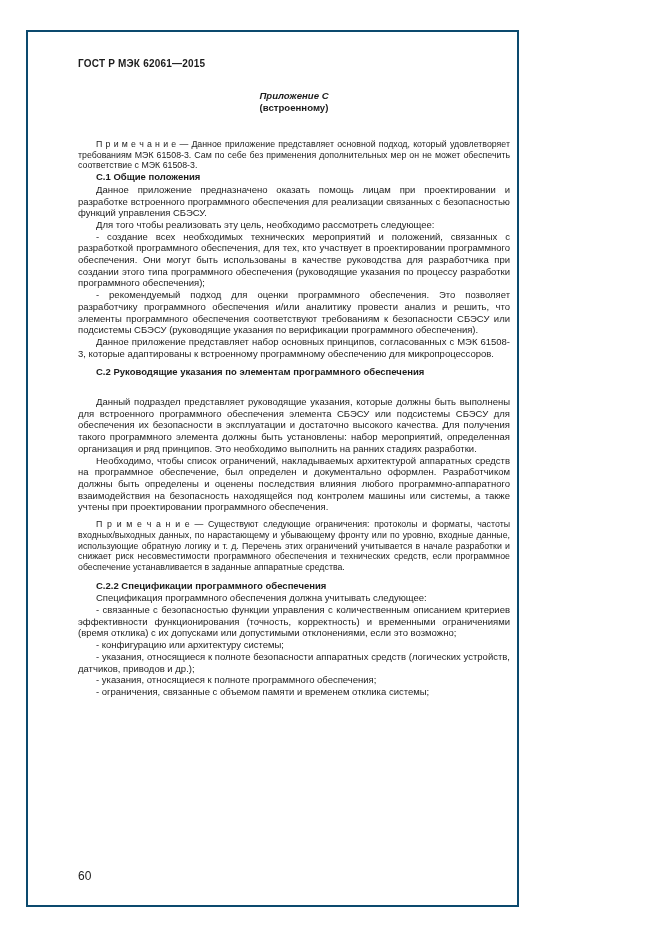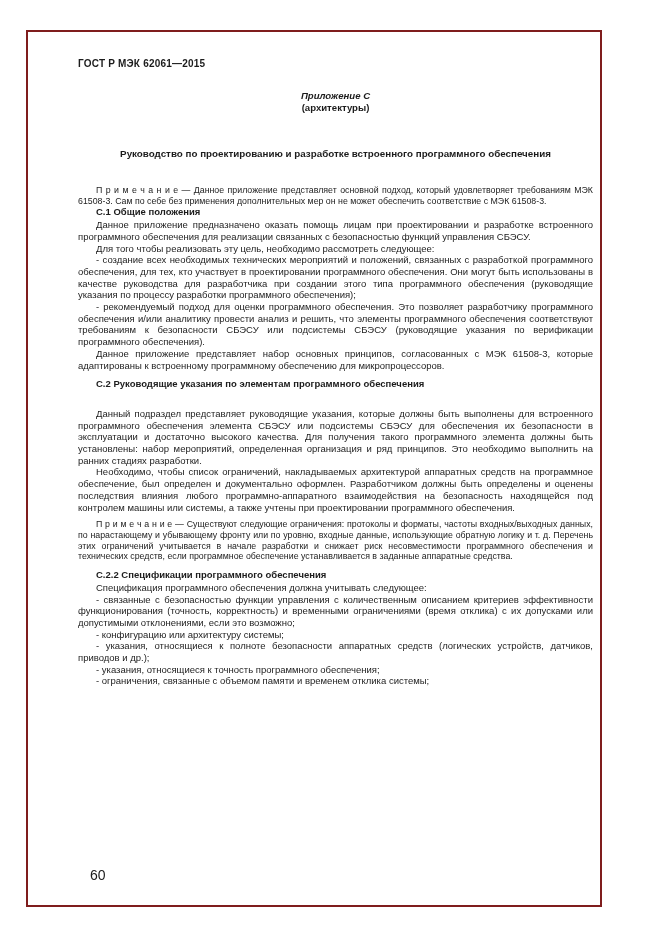--- a/index.html
+++ b/index.html
@@ -7,22 +7,22 @@
     width: 661px; height: 935px;
     background: #ffffff;
     font-family: "Liberation Sans", sans-serif;
     color: #1c1c1c;
     position: relative;
     overflow: hidden;
   }
   .sheet {
     position: absolute;
     left: 26px; top: 30px;
-    width: 576px; height: 877px;
-    border: 2px solid #7f1d1d;
+    width: 493px; height: 877px;
+    border: 2px solid #0c4a6e;
     background: #fff;
   }
   .content {
     position: absolute;
     left: 50px; top: 26px; right: 7px;
   }
   .doc-header {
     font-weight: bold;
     font-size: 10px;
     letter-spacing: 0.2px;
@@ -51,38 +51,37 @@
     line-height: 11.7px;
     font-weight: bold;
     text-indent: 18px;
   }
   .h-c1  { margin-bottom: 1px; }
   .h-c2  { margin-top: 7px;  margin-bottom: 18px; }
   .h-c21 { margin-top: 5px;  margin-bottom: 1px; }
   .h-c22 { margin-top: 7px;  margin-bottom: 1px; }
   .page-num {
     position: absolute;
-    left: 62px;
+    left: 50px;
     bottom: 22px;
-    font-size: 14px;
+    font-size: 12px;
     text-align: right;
   }
 </style>
 </head>
 <body>
 
 <div class="sheet">
   <div class="content">
 
     <div class="doc-header">ГОСТ Р МЭК 62061—2015</div>
 
     <div class="center annex-label">Приложение С</div>
-    <div class="center annex-kind">(архитектуры)</div>
+    <div class="center annex-kind">(встроенному)</div>
 
-    <div class="center annex-title">Руководство по проектированию и разработке встроенного программного обеспечения</div>
 
     <p class="note note1">П р и м е ч а н и е — Данное приложение представляет основной подход, который удовлетворяет требованиям МЭК 61508-3. Сам по себе без применения дополнительных мер он не может обеспечить соответствие с МЭК 61508-3.</p>
 
     <h3 class="sect h-c1">С.1 Общие положения</h3>
     <p class="body">Данное приложение предназначено оказать помощь лицам при проектировании и разработке встроенного программного обеспечения для реализации связанных с безопасностью функций управления СБЭСУ.</p>
     <p class="body">Для того чтобы реализовать эту цель, необходимо рассмотреть следующее:</p>
     <p class="body">- создание всех необходимых технических мероприятий и положений, связанных с разработкой программного обеспечения, для тех, кто участвует в проектировании программного обеспечения. Они могут быть использованы в качестве руководства для разработчика при создании этого типа программного обеспечения (руководящие указания по процессу разработки программного обеспечения);</p>
     <p class="body">- рекомендуемый подход для оценки программного обеспечения. Это позволяет разработчику программного обеспечения и/или аналитику провести анализ и решить, что элементы программного обеспечения соответствуют требованиям к безопасности СБЭСУ или подсистемы СБЭСУ (руководящие указания по верификации программного обеспечения).</p>
     <p class="body">Данное приложение представляет набор основных принципов, согласованных с МЭК 61508-3, которые адаптированы к встроенному программному обеспечению для микропроцессоров.</p>
 
@@ -90,19 +89,19 @@
     <p class="body">Данный подраздел представляет руководящие указания, которые должны быть выполнены для встроенного программного обеспечения элемента СБЭСУ или подсистемы СБЭСУ для обеспечения их безопасности в эксплуатации и достаточно высокого качества. Для получения такого программного элемента должны быть установлены: набор мероприятий, определенная организация и ряд принципов. Это необходимо выполнить на ранних стадиях разработки.</p>
 
     <p class="body">Необходимо, чтобы список ограничений, накладываемых архитектурой аппаратных средств на программное обеспечение, был определен и документально оформлен. Разработчиком должны быть определены и оценены последствия влияния любого программно-аппаратного взаимодействия на безопасность находящейся под контролем машины или системы, а также учтены при проектировании программного обеспечения.</p>
     <p class="note note2">П р и м е ч а н и е — Существуют следующие ограничения: протоколы и форматы, частоты входных/выходных данных, по нарастающему и убывающему фронту или по уровню, входные данные, использующие обратную логику и т. д. Перечень этих ограничений учитывается в начале разработки и снижает риск несовместимости программного обеспечения и технических средств, если программное обеспечение устанавливается в заданные аппаратные средства.</p>
 
     <h3 class="sect h-c22">С.2.2 Спецификации программного обеспечения</h3>
     <p class="body">Спецификация программного обеспечения должна учитывать следующее:</p>
     <p class="body">- связанные с безопасностью функции управления с количественным описанием критериев эффективности функционирования (точность, корректность) и временными ограничениями (время отклика) с их допусками или допустимыми отклонениями, если это возможно;</p>
     <p class="body">- конфигурацию или архитектуру системы;</p>
     <p class="body">- указания, относящиеся к полноте безопасности аппаратных средств (логических устройств, датчиков, приводов и др.);</p>
-    <p class="body">- указания, относящиеся к точность программного обеспечения;</p>
+    <p class="body">- указания, относящиеся к полноте программного обеспечения;</p>
     <p class="body">- ограничения, связанные с объемом памяти и временем отклика системы;</p>
 
   </div>
 
   <div class="page-num">60</div>
 </div>
 
 </body></html>

